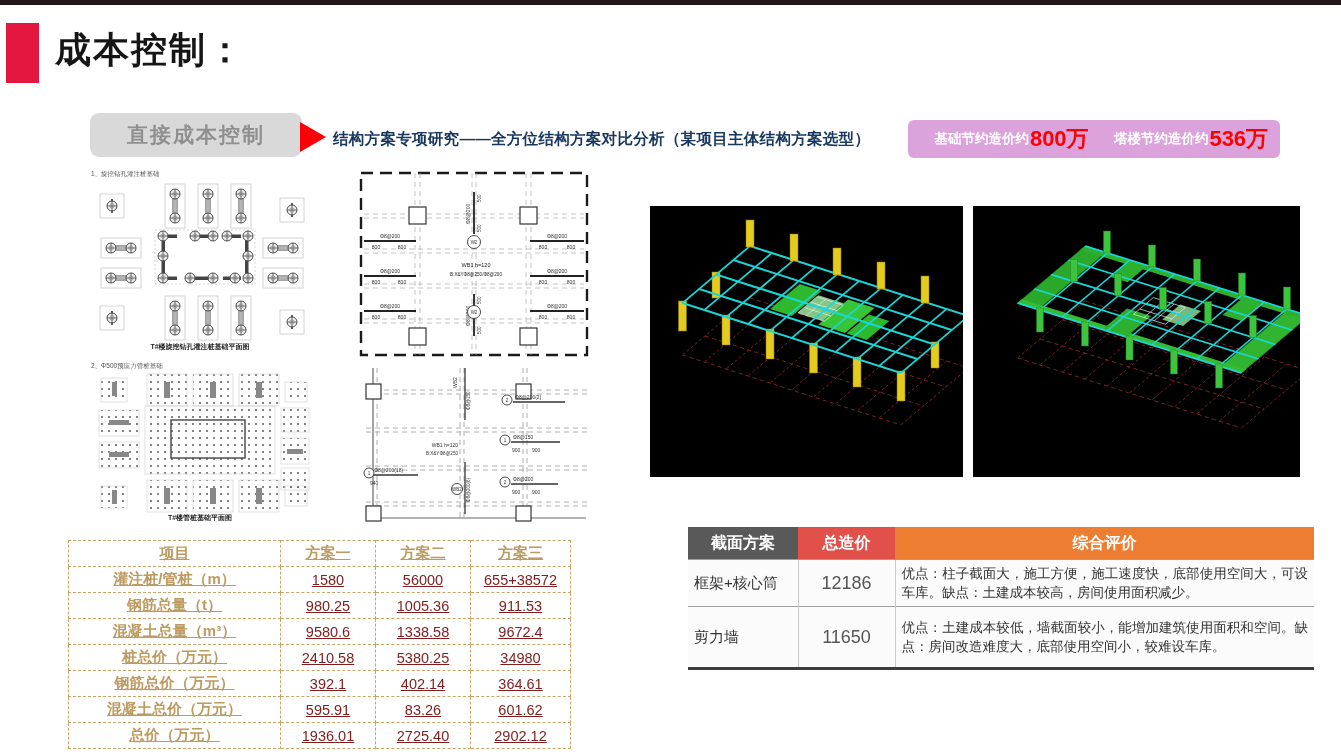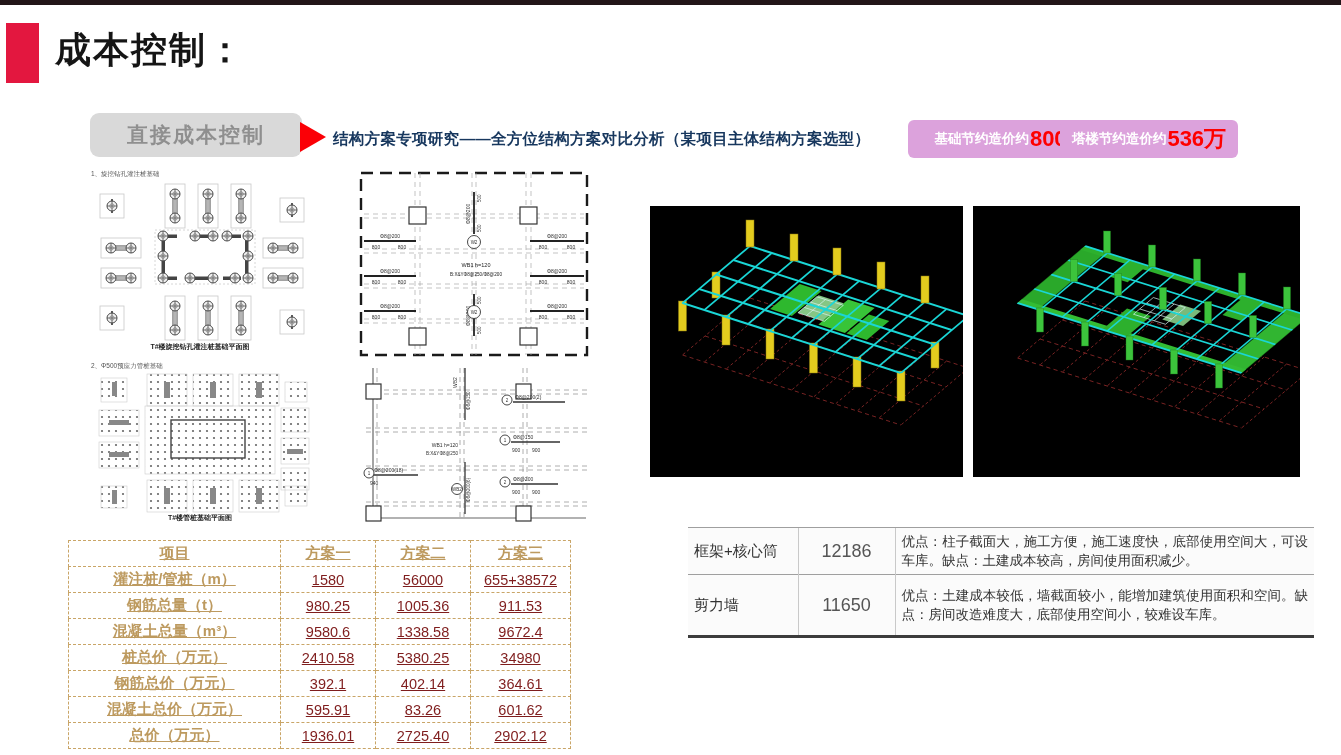--- a/index.html
+++ b/index.html
@@ -12,21 +12,21 @@
   .pagetitle{left:55px;top:26px;font-size:36px;font-weight:900;color:#151515;letter-spacing:2px;}
   .pill{left:90px;top:113px;width:212px;height:44px;background:#d9d9d9;border-radius:9px;
         display:flex;align-items:center;justify-content:center;
         font-size:21px;font-weight:bold;color:#8f8f8f;letter-spacing:2px;}
   .arrow{left:300px;top:122px;width:0;height:0;border-top:15px solid transparent;
          border-bottom:15px solid transparent;border-left:26px solid #fb0006;}
   .headline{left:333px;top:129px;font-size:15.5px;font-weight:bold;color:#17375e;letter-spacing:.3px;}
   .badge{top:120px;height:38px;background:#dca2dc;border-radius:6px;display:flex;
          align-items:center;justify-content:center;gap:1px;}
   .badge1{left:908px;width:207px;}
-  .badge2{left:1060px;width:178px;}
+  .badge2{left:1102px;width:178px;}
   .badge .lab{font-size:13.5px;font-weight:bold;color:#ffffff;}
   .badge .val{font-size:22px;font-weight:900;color:#fe0000;}
   
   .dwg{background:#ffffff;}
   .model{background:#000000;}
   svg text{font-family:"Liberation Sans",sans-serif;}
   
   .ltab{left:68px;top:540px;width:502px;border-collapse:collapse;table-layout:fixed;}
   .ltab td{border:1.6px dashed #c9a567;height:25px;text-align:center;vertical-align:middle;
            padding:0;overflow:hidden;white-space:nowrap;text-decoration:underline;}
@@ -507,20 +507,25 @@
 </tbody>
   </table>
 
 <table class="abs rtab">
   <colgroup>
       <col style="width:110px">
       <col style="width:97px">
       <col style="width:419px">
     </colgroup>
   <tbody>
+      <tr>
+    <th class="h-gray">截面方案</th>
+    <th class="h-red">总造价</th>
+    <th class="h-orange">综合评价</th>
+  </tr>
   <tr style="height:40px">
     <td class="scheme">框架+核心筒</td>
     <td class="cost">12186</td>
     <td class="eval">优点：柱子截面大，施工方便，施工速度快，底部使用空间大，可设车库。缺点：土建成本较高，房间使用面积减少。</td>
   </tr>
   <tr style="height:62px">
     <td class="scheme">剪力墙</td>
     <td class="cost">11650</td>
     <td class="eval">优点：土建成本较低，墙截面较小，能增加建筑使用面积和空间。缺点：房间改造难度大，底部使用空间小，较难设车库。</td>
   </tr>

